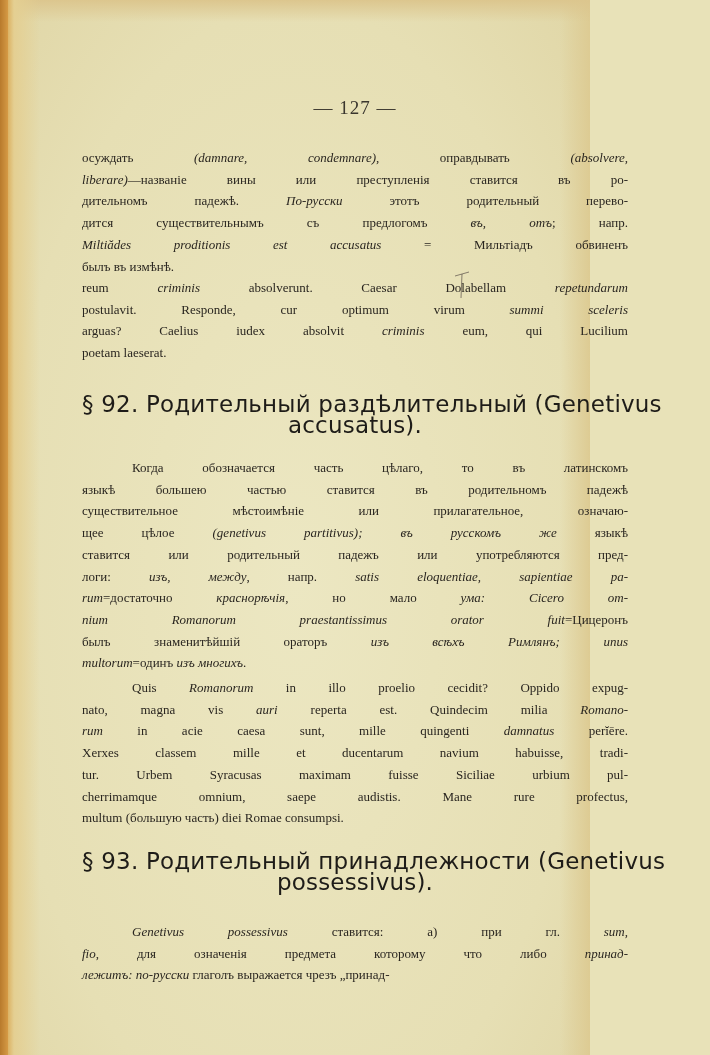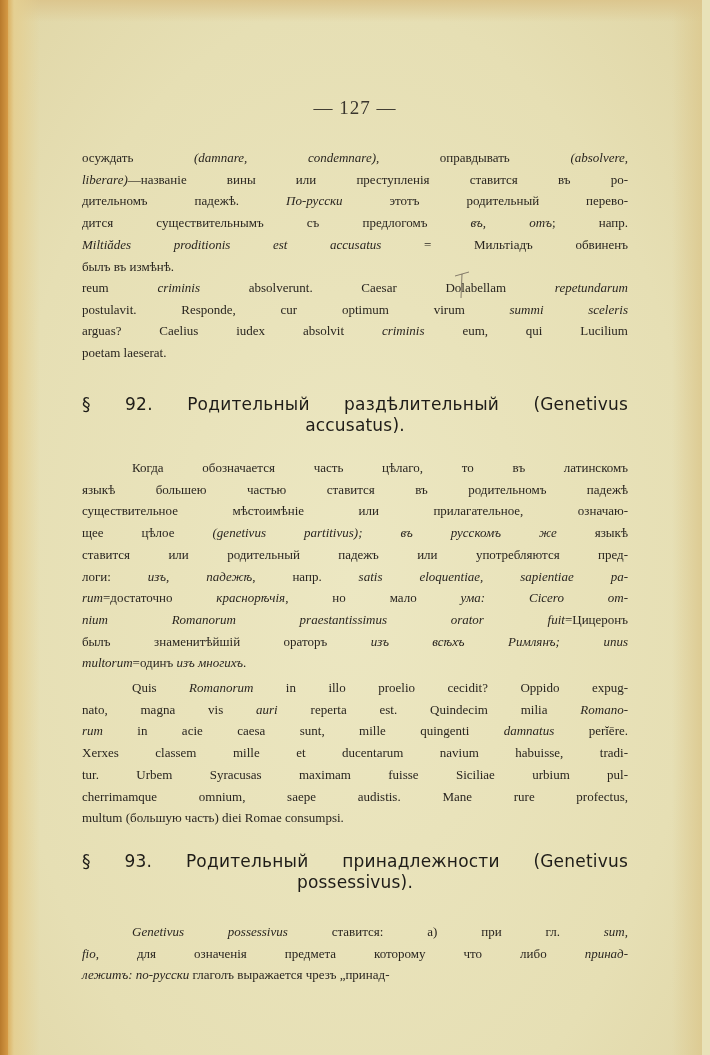--- a/index.html
+++ b/index.html
@@ -3,21 +3,21 @@
   <meta charset="utf-8">
   <style>
     html, body { margin: 0; padding: 0; }
     body {
       width: 710px; height: 1055px; overflow: hidden; position: relative;
       background: #e8e2b8;
       font-family: "Liberation Serif", "DejaVu Serif", serif;
       color: #2a2620;
     }
     .page {
-      position: absolute; left: 0; top: 0; width: 702px; height: 1055px;
+      position: absolute; left: 0; top: 0; width: 590px; height: 1055px;
       background:
         linear-gradient(90deg, #c98f3e 0px, #d9a955 6px, #e4cf92 14px, rgba(233,228,186,0) 40px),
         linear-gradient(180deg, #dcc68e 0px, rgba(233,228,186,0) 22px),
         linear-gradient(270deg, #ddcb93 0px, rgba(233,228,186,0) 30px),
         radial-gradient(ellipse at 50% 55%, #ece7c2 0%, #e6dfb4 70%, #e0d6a6 100%);
     }
     .binding-edge {
       position: absolute; left: 0; top: 0; width: 8px; height: 1055px;
       background: linear-gradient(90deg, #b87a2c, #d59a45);
     }
@@ -29,21 +29,21 @@
       position: absolute; left: 82px; width: 546px;
       font-size: 13px; line-height: 21.7px; text-align: justify;
     }
     .line { display: block; white-space: nowrap; text-align-last: justify; text-align: justify; }
     .line.last { text-align-last: left; }
     .indent { padding-left: 50px; }
     i { font-style: italic; }
     .heading {
       position: absolute; left: 82px; width: 546px;
       font-family: "DejaVu Sans", "Liberation Sans", sans-serif;
-      font-size: 17px; line-height: 21px; color: #1e1c18; letter-spacing: 0.2px;
+      font-size: 23px; line-height: 21px; color: #1e1c18; letter-spacing: 0.2px;
     }
     .heading .h-line1 { display: block; text-align: justify; text-align-last: justify; white-space: nowrap; }
     .heading .h-line2 { display: block; text-align: center; }
     .pencil-mark {
       position: absolute; left: 453px; top: 270px; width: 18px; height: 30px;
     }
   </style>
 </head>
 <body>
 
@@ -76,21 +76,21 @@
     <span class="h-line1">§ 92. Родительный раздѣлительный (Genetivus</span>
     <span class="h-line2">accusatus).</span>
   </div>
 
   <div class="text-block" id="block3" style="top:457px;">
       <span class="line indent">Когда обозначается часть цѣлаго, то въ латинскомъ</span>
       <span class="line">языкѣ большею частью ставится въ родительномъ падежѣ</span>
       <span class="line">существительное мѣстоимѣніе или прилагательное, означаю-</span>
       <span class="line">щее цѣлое <i>(genetivus partitivus); въ русскомъ же</i> языкѣ</span>
       <span class="line">ставится или родительный падежъ или употребляются пред-</span>
-      <span class="line">логи: <i>изъ, падежѣ</i>, напр. <i>satis eloquentiae, sapientiae pa-</i></span>
+      <span class="line">логи: <i>изъ, между</i>, напр. <i>satis eloquentiae, sapientiae pa-</i></span>
       <span class="line"><i>rum</i>=достаточно <i>краснорѣчія</i>, но мало <i>ума: Cicero om-</i></span>
       <span class="line"><i>nium Romanorum praestantissimus orator fuit</i>=Цицеронъ</span>
       <span class="line">былъ знаменитѣйшій ораторъ <i>изъ всѣхъ Римлянъ; unus</i></span>
       <span class="line last"><i>multorum</i>=одинъ <i>изъ многихъ</i>.</span>
     </div>
 
   <div class="text-block" id="block4" style="top:677px;">
       <span class="line indent">Quis <i>Romanorum</i> in illo proelio cecidit? Oppido expug-</span>
       <span class="line">nato, magna vis <i>auri</i> reperta est. Quindecim milia <i>Romano-</i></span>
       <span class="line"><i>rum</i> in acie caesa sunt, mille quingenti <i>damnatus</i> perĭēre.</span>

